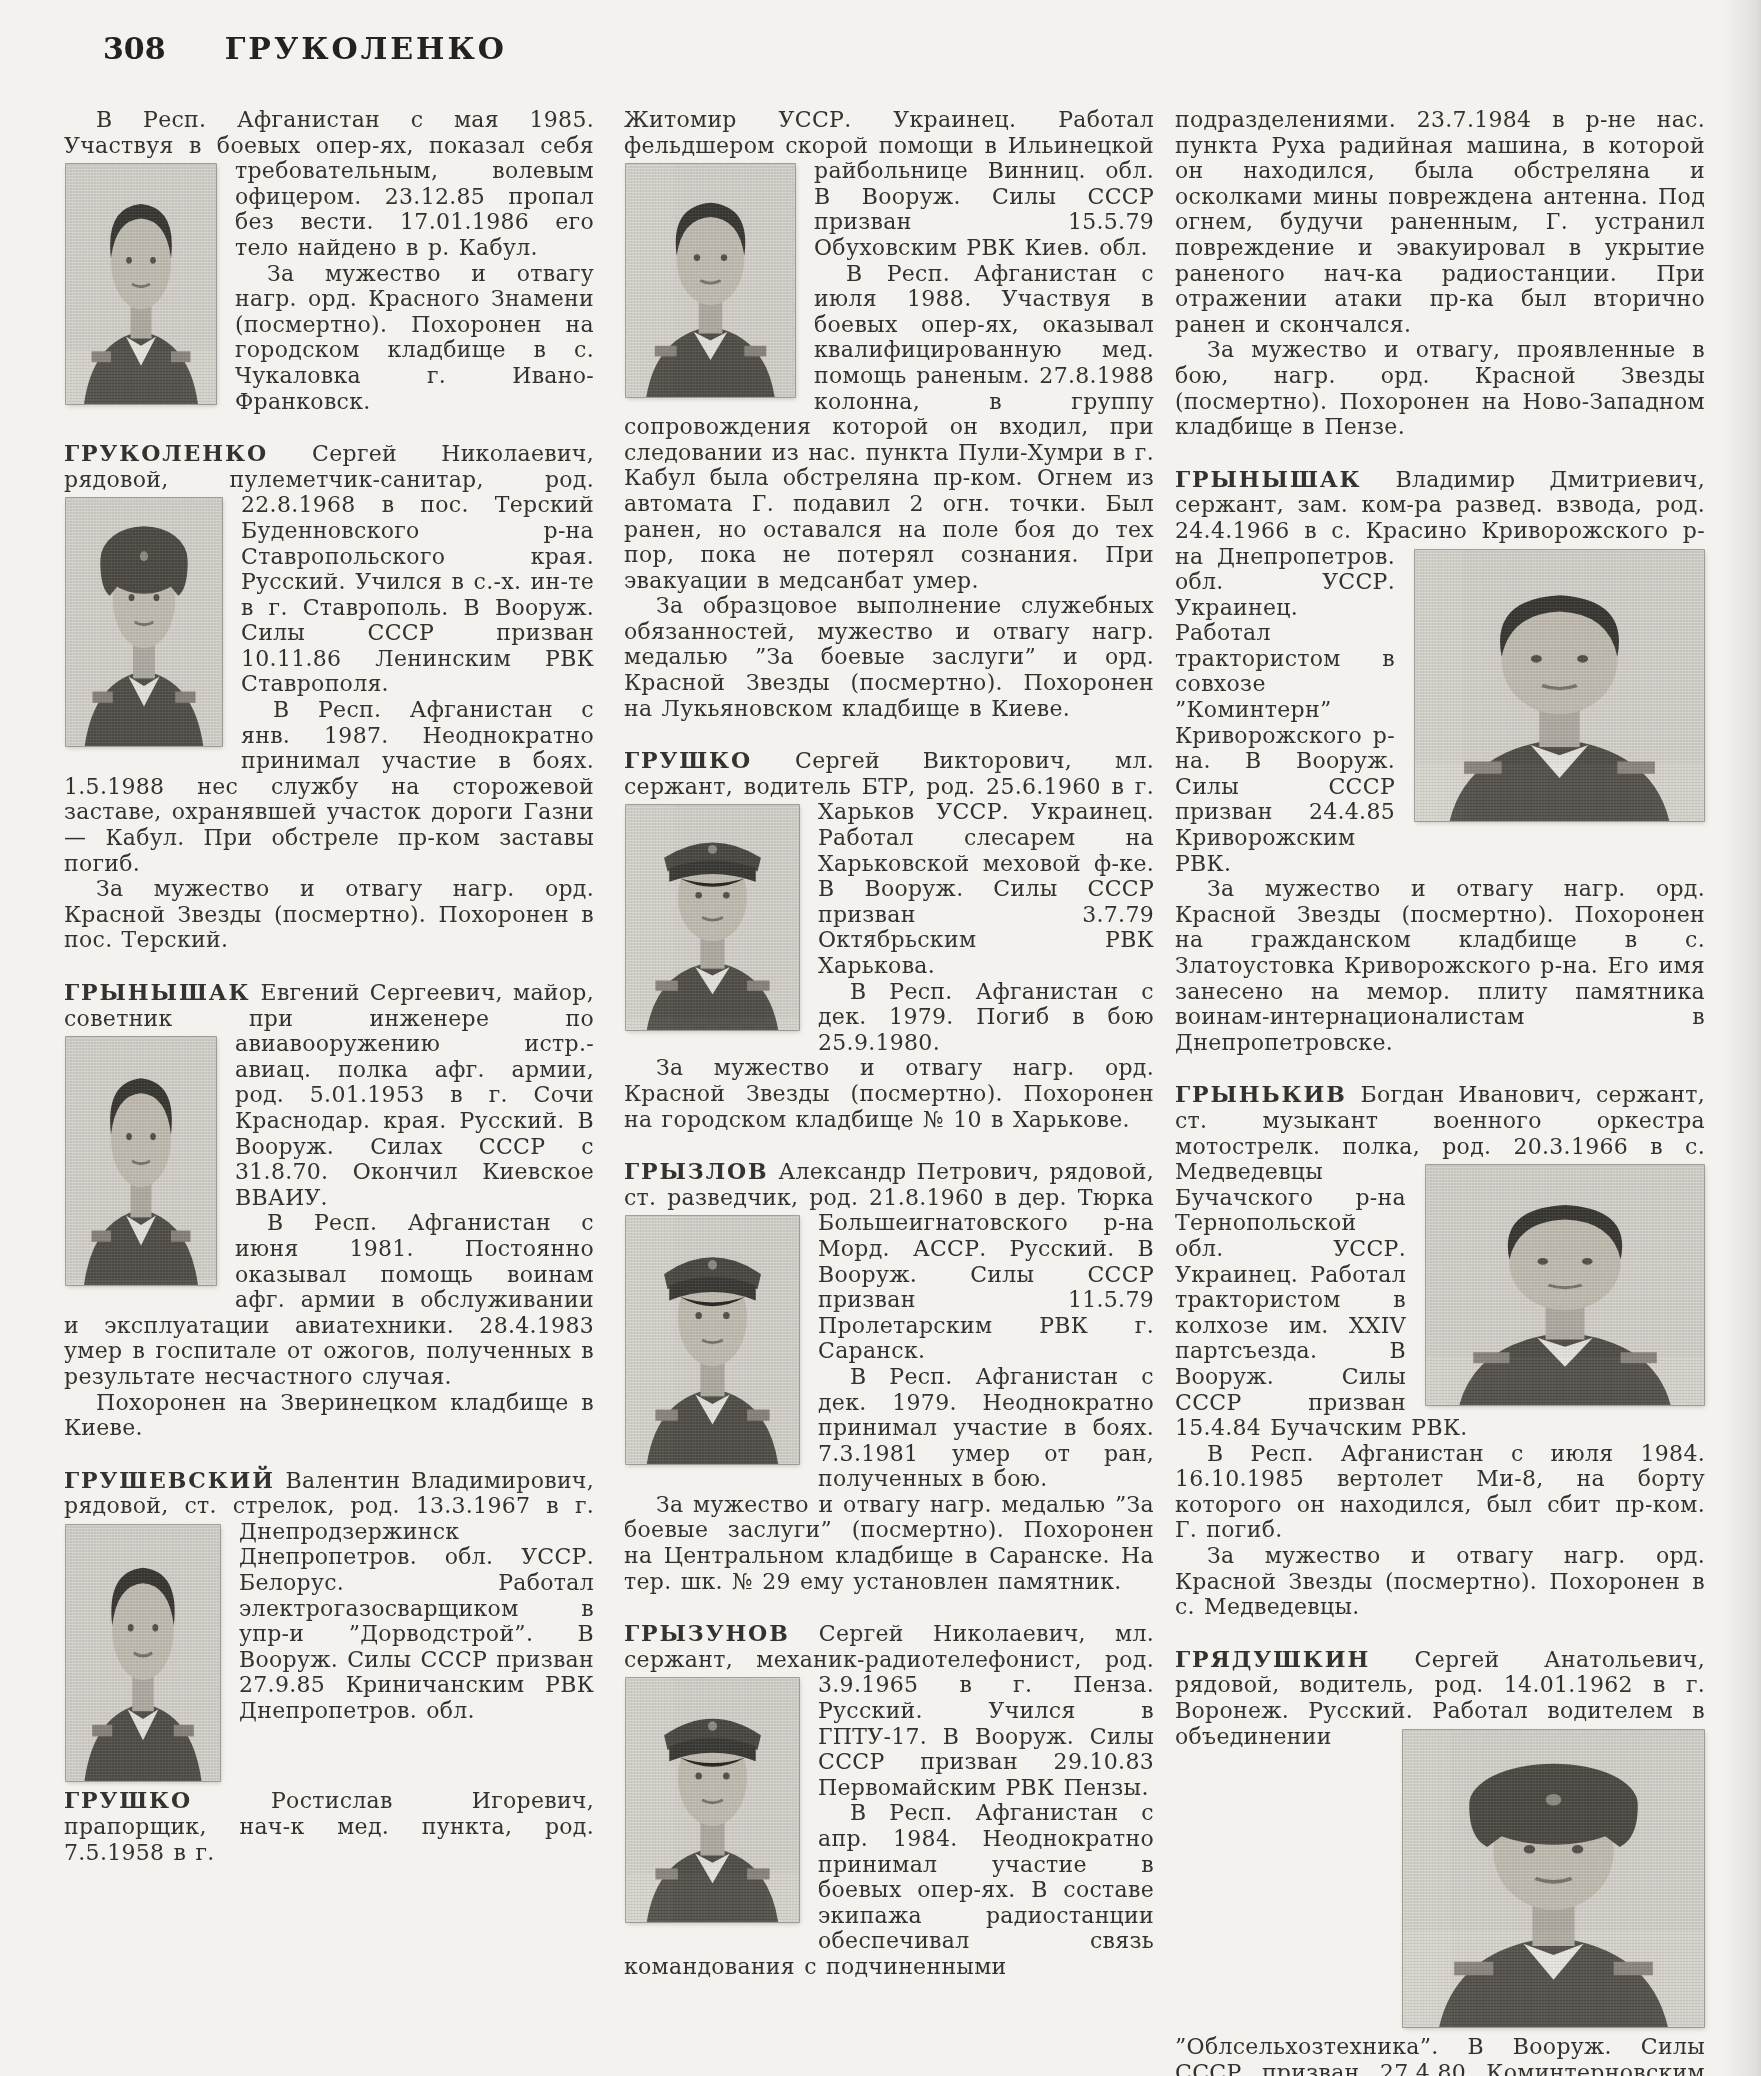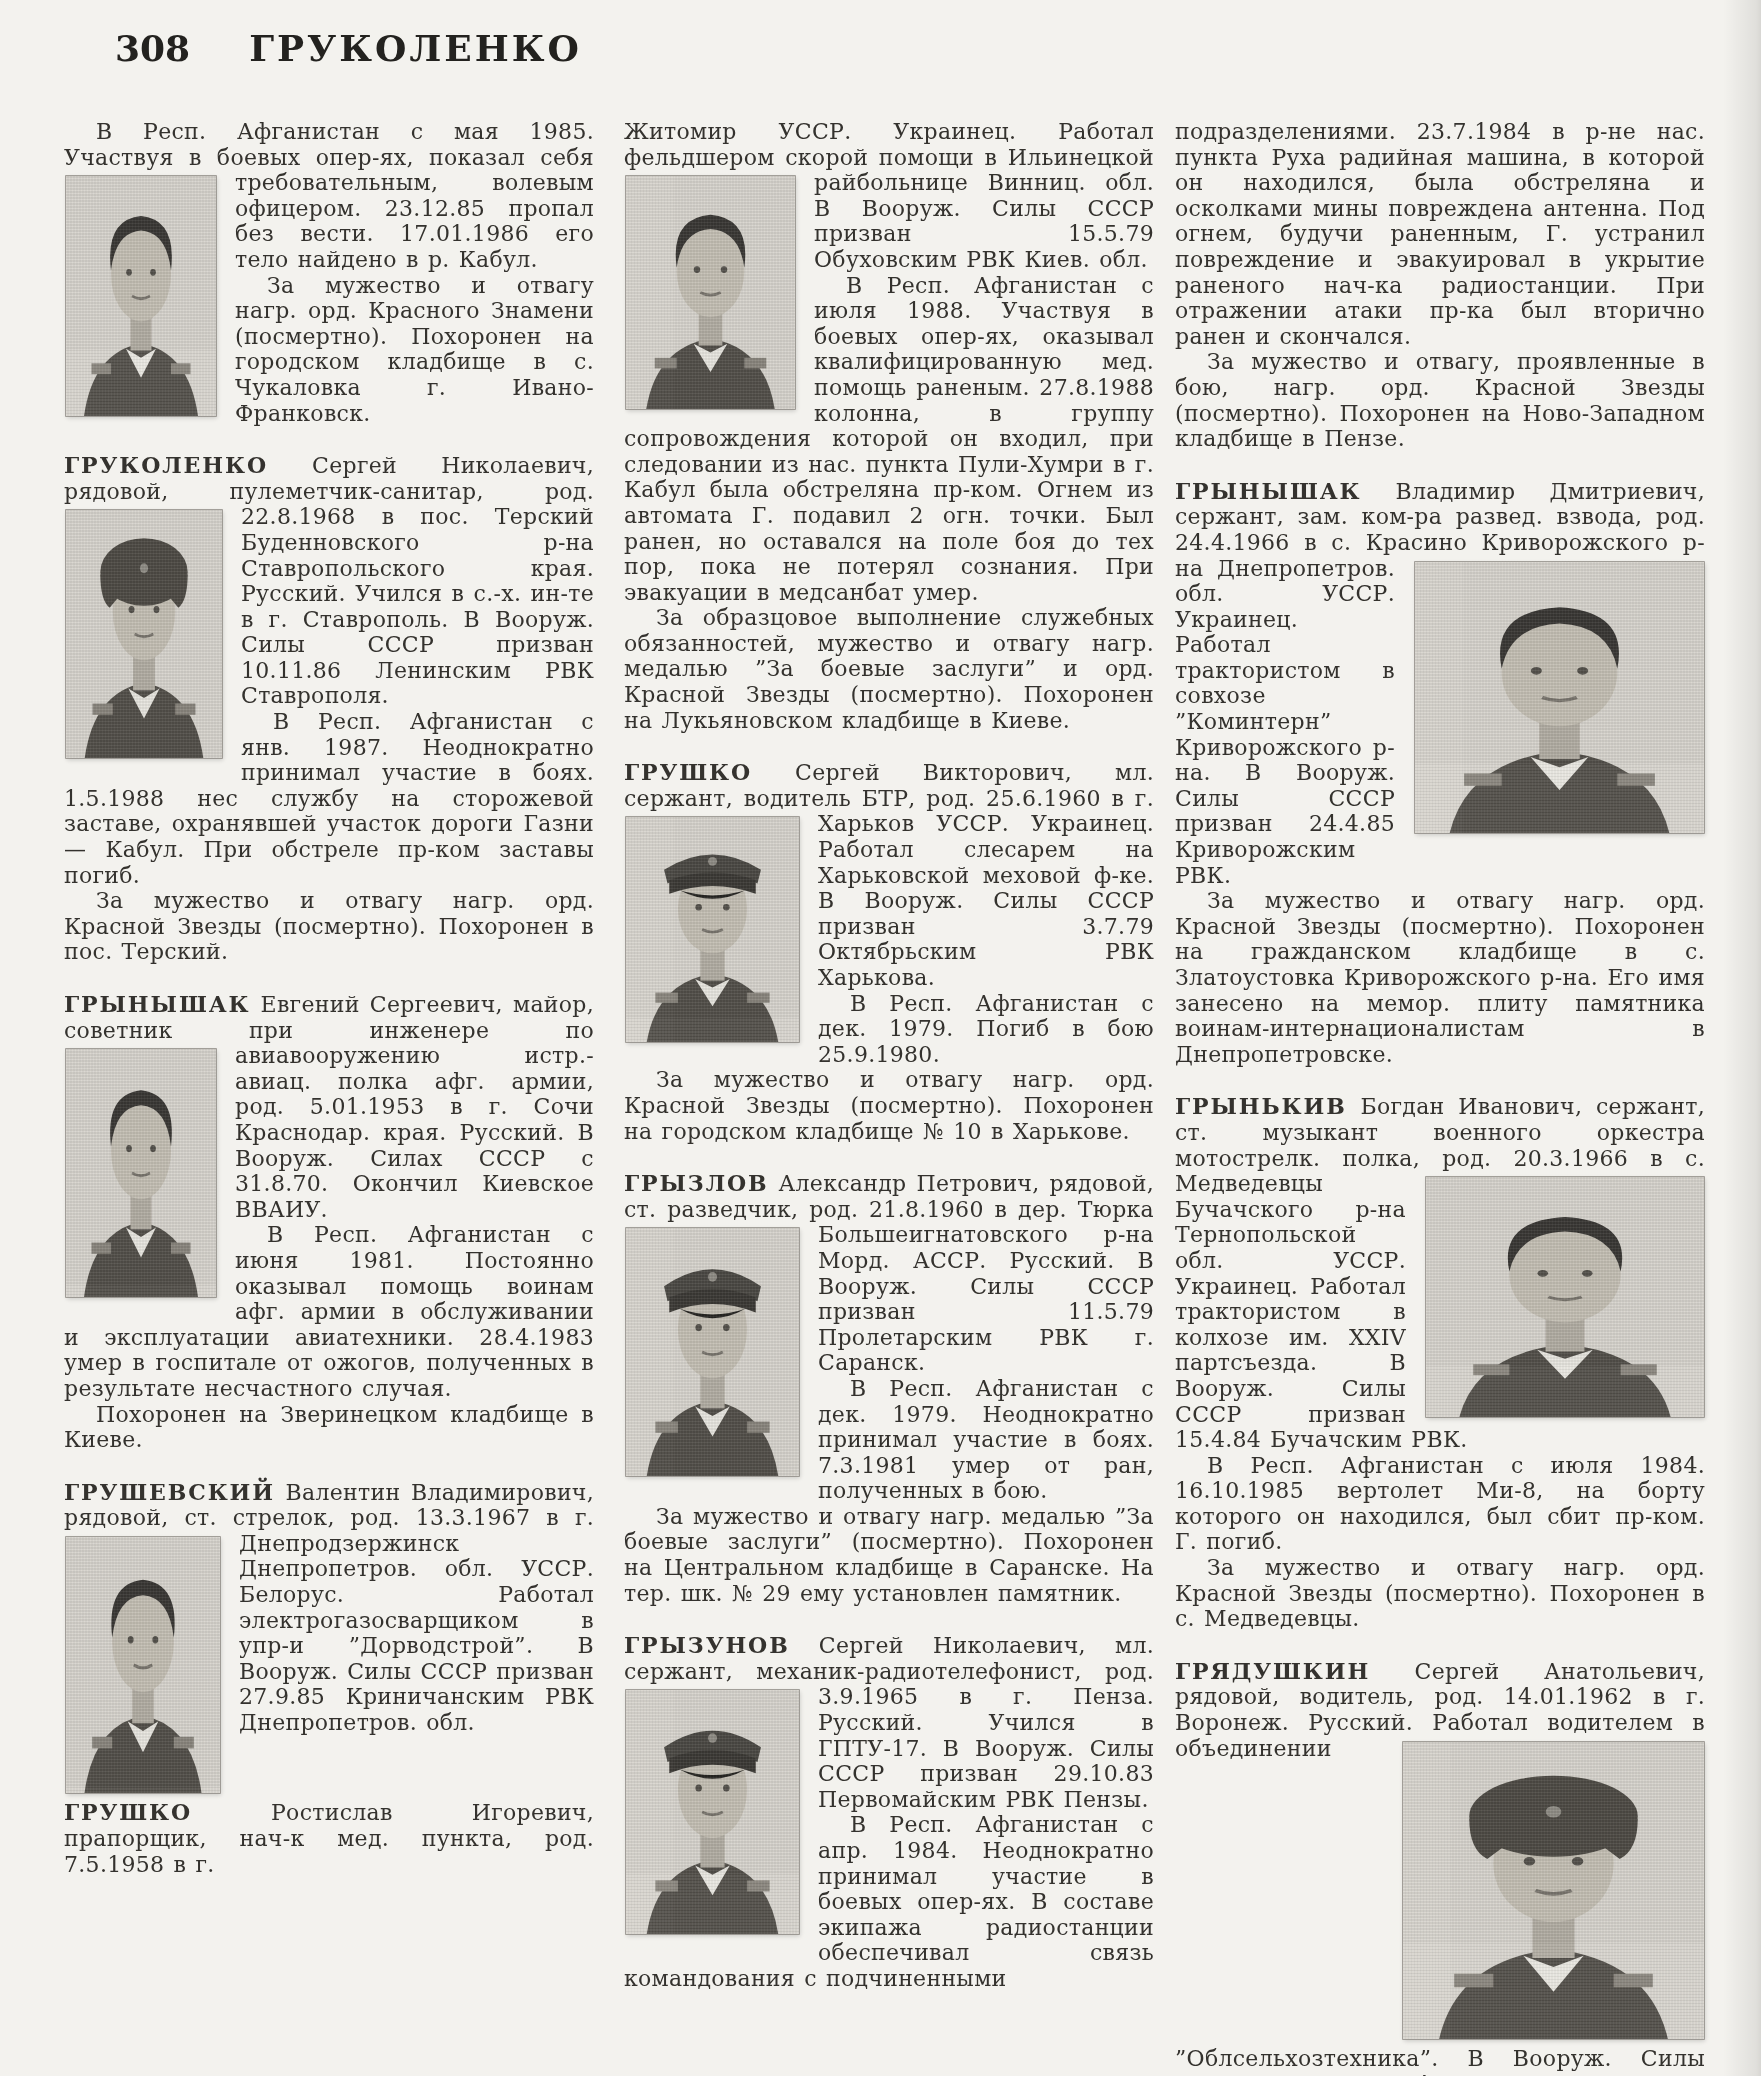--- a/index.html
+++ b/index.html
@@ -11,30 +11,30 @@
     overflow:hidden;
     position:relative;
   }
   
   body::after{
     content:'';position:absolute;top:0;right:0;width:39px;height:100%;
     background:linear-gradient(to right, rgba(0,0,0,0) 0%, rgba(0,0,0,0.08) 85%, rgba(0,0,0,0.12) 100%);
     pointer-events:none;
   }
   .pagehead{
-    position:absolute;top:32px;left:115px;
-    font-weight:700;font-size:36px;line-height:33px;color:#23221f;
+    position:absolute;top:32px;left:103px;
+    font-weight:700;font-size:30px;line-height:33px;color:#23221f;
     white-space:nowrap;
   }
   .pagehead .runhead{margin-left:59px;letter-spacing:3px;}
   #columns{
     position:absolute;top:107px;left:64px;
     display:flex;align-items:flex-start;
   }
-  .col{width:530px;flex:0 0 auto;margin-top:12px;}
+  .col{width:530px;flex:0 0 auto;}
   .col + .col{margin-left:30px;}
   .col:nth-child(3){margin-left:21px;}
   .col p{
     margin:0;
     font-size:22px;line-height:25.6px;
     text-align:justify;
     letter-spacing:0.3px;word-spacing:1.9px;
   }
   .col p.indent{text-indent:32px;}
   .col p.entry{margin-top:27px;clear:both;}

